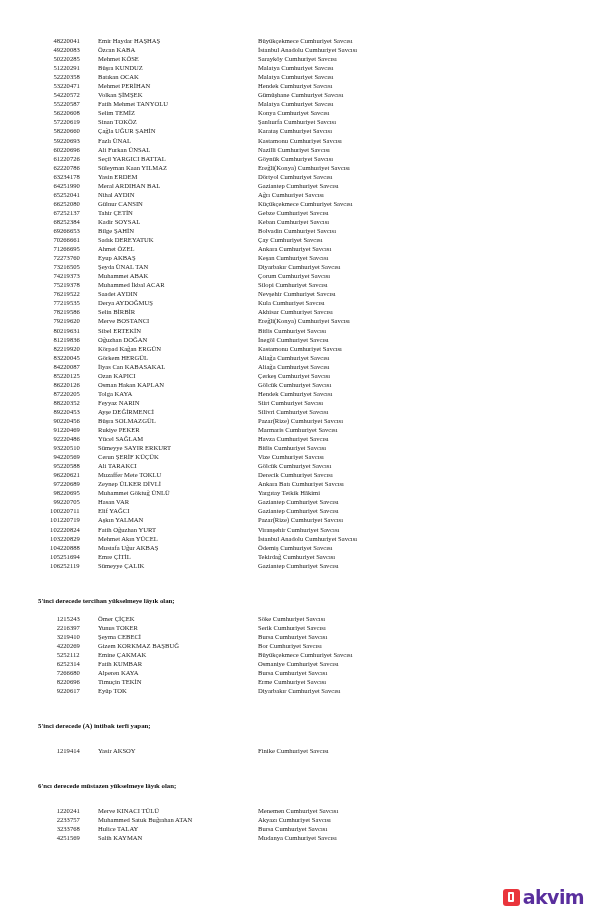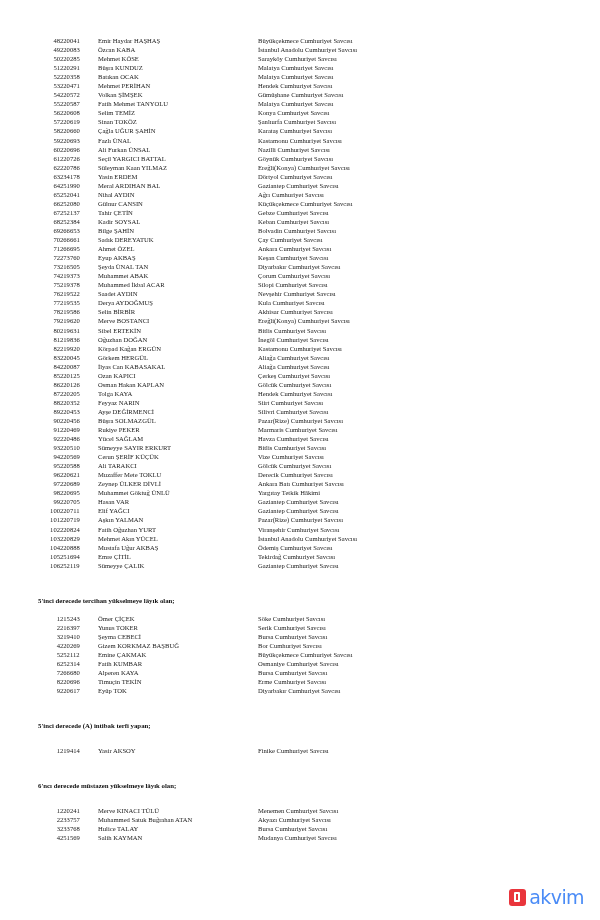--- a/index.html
+++ b/index.html
@@ -95,22 +95,22 @@
     position: absolute;
     left: 5px; top: 3.5px;
     width: 6px; height: 10px;
     border: 2px solid #fff;
     border-radius: 1px;
     box-sizing: border-box;
   }
   .wm-text {
     font-family: "DejaVu Sans", sans-serif;
     font-size: 19px;
-    font-weight: normal;
-    color: #3b82f6;
+    font-weight: bold;
+    color: #4c1d95;
     letter-spacing: -0.6px;
   }
 </style>
 </head>
 <body>
 
 <div class="page">
   <div class="content">
 
     <div class="block">

